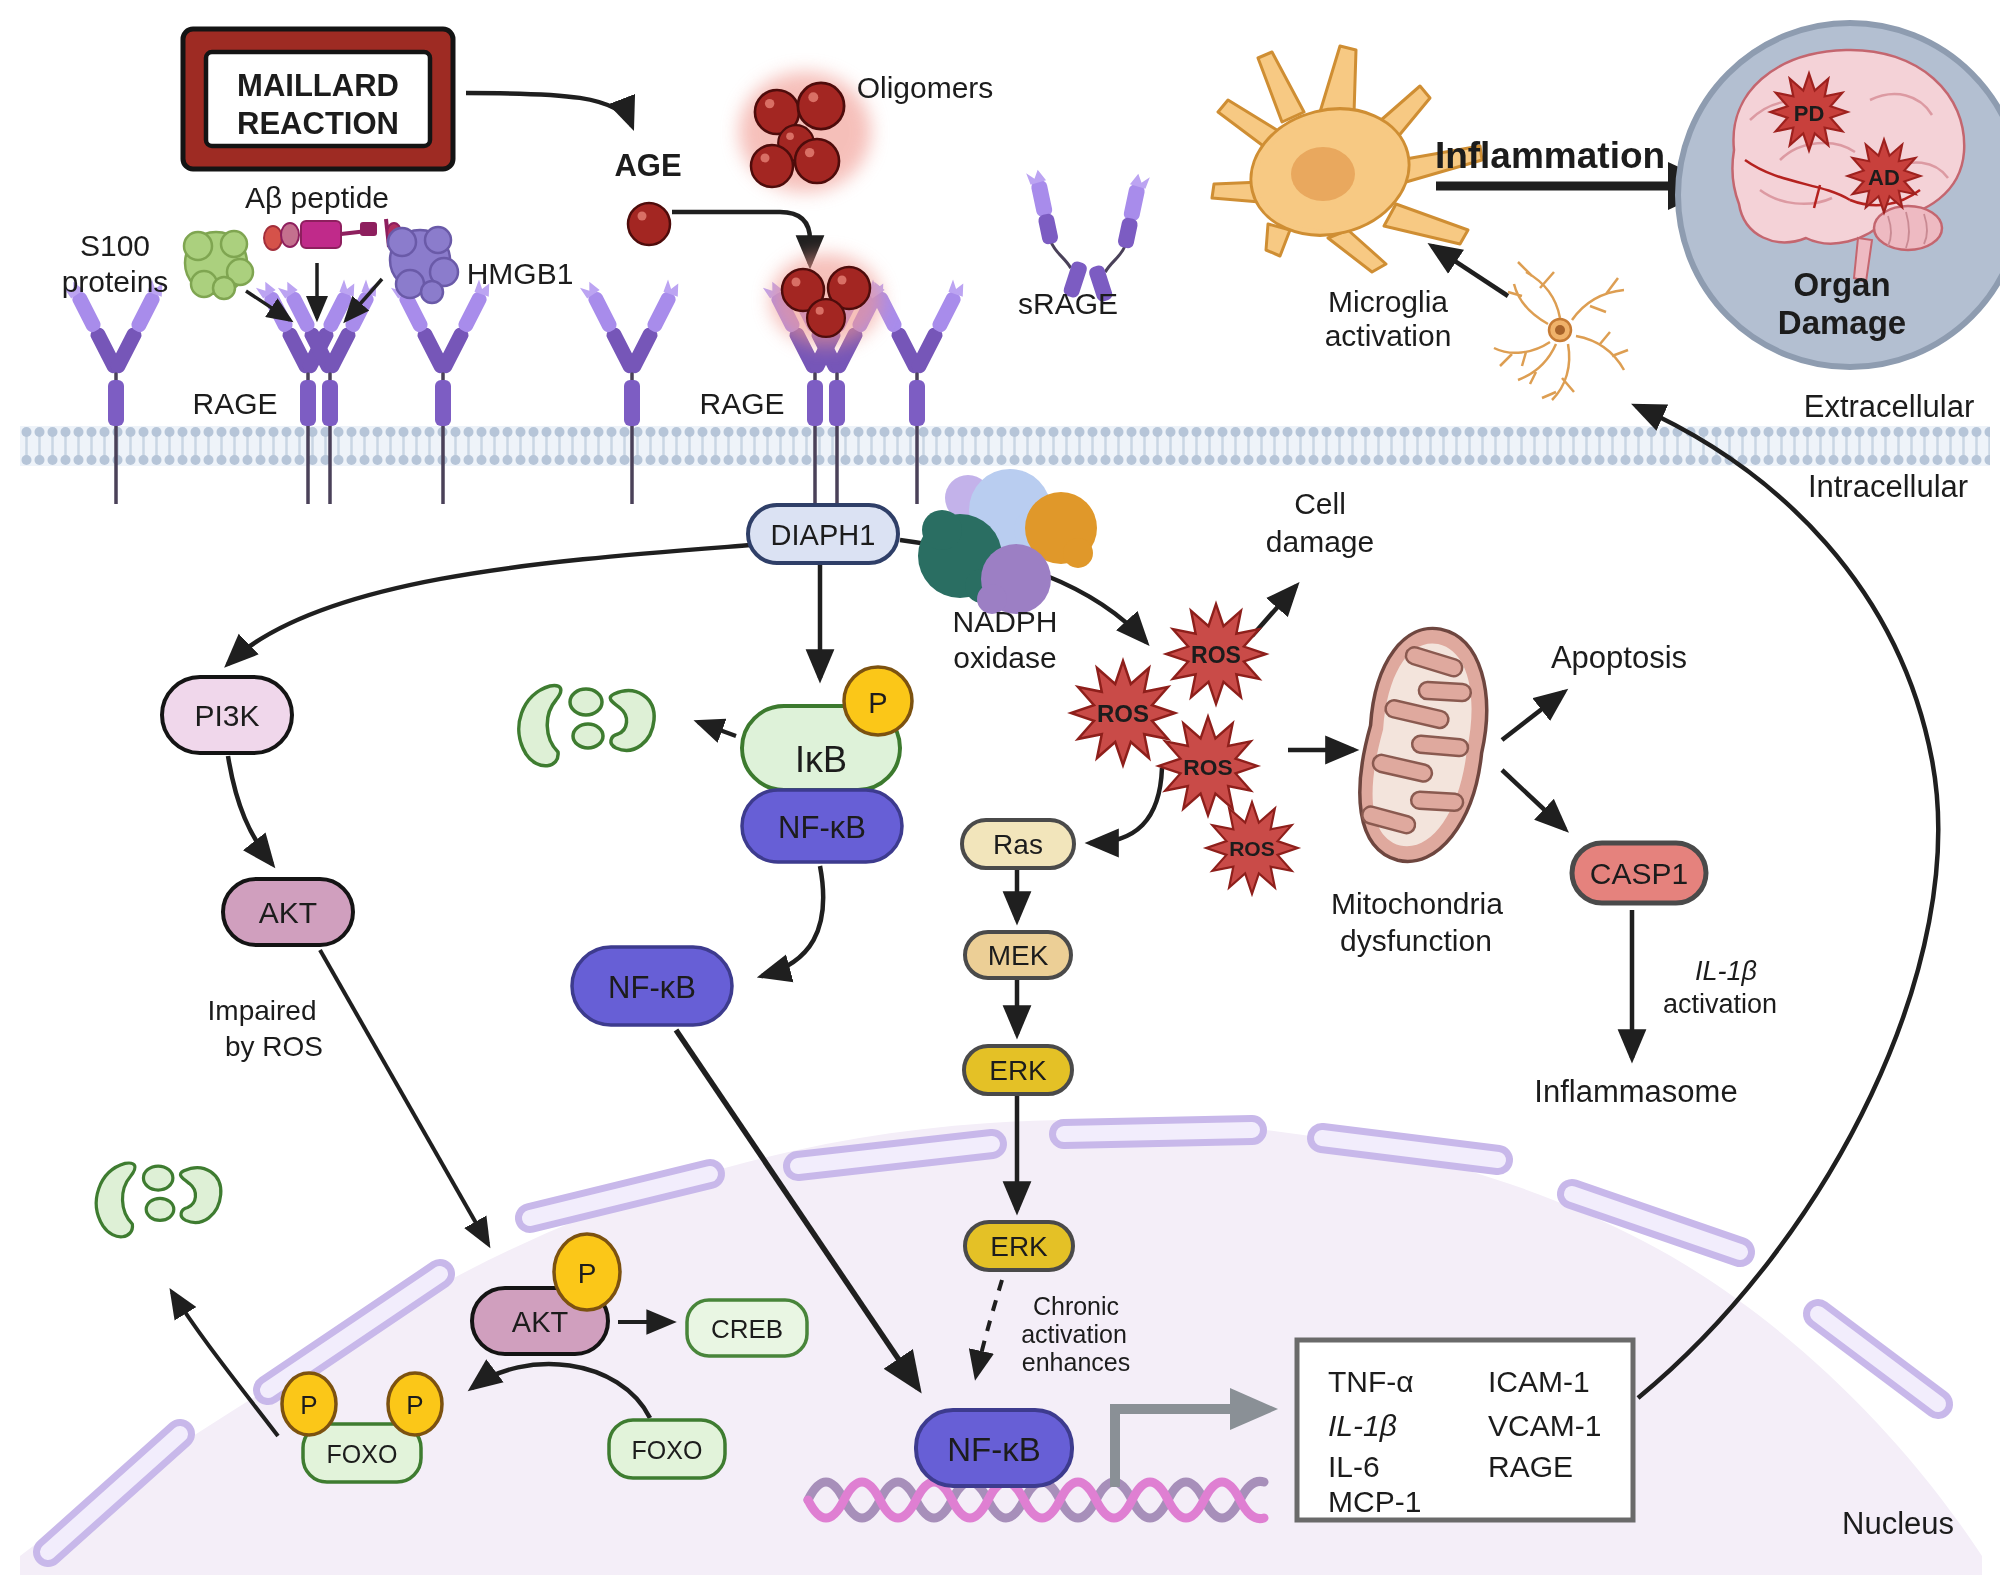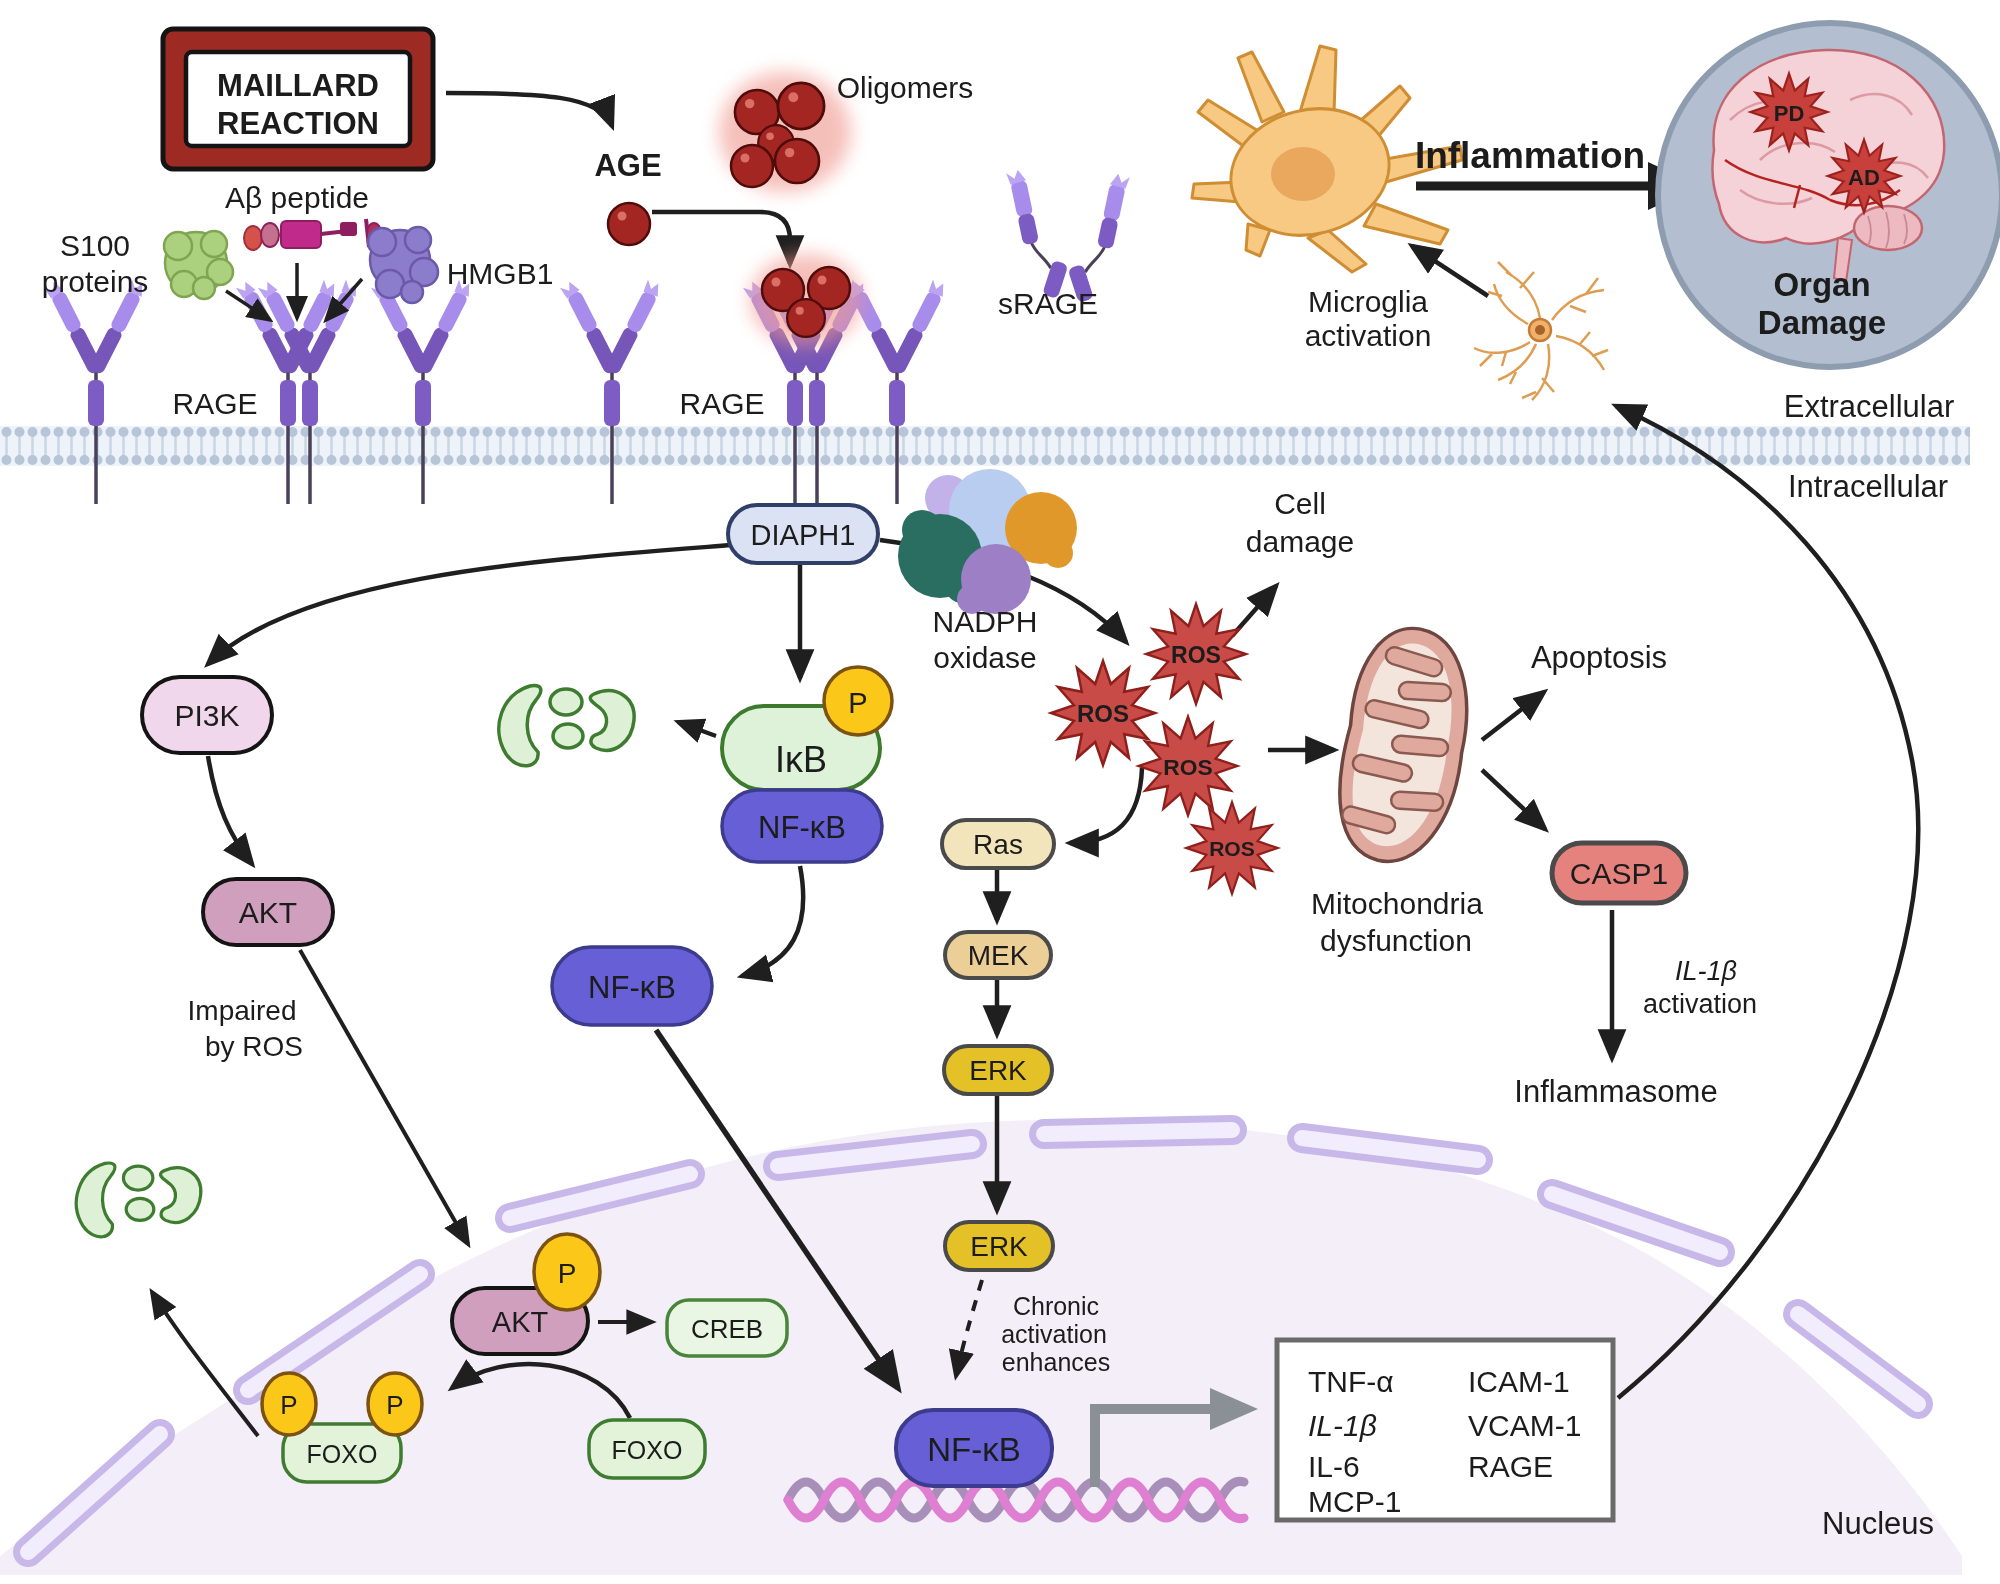--- a/index.html
+++ b/index.html
@@ -1,16 +1,16 @@
 <!DOCTYPE html>
 <html><head>
 <meta charset="utf-8">
 <style>
   html,body{margin:0;padding:0;background:#ffffff;}
-  .stage{width:1956px;height:1584px;position:relative;font-family:"Liberation Sans",sans-serif;}
+  .stage{width:1956px;height:1584px;position:relative;font-family:"Liberation Sans",sans-serif;padding-left:20px;}
   svg text{font-family:"Liberation Sans",sans-serif;fill:#1c1c1c;}
   .b{font-weight:bold;}
 </style>
 </head>
 <body>
 
 <div class="stage">
 <svg viewBox="0 0 2000 1584" width="2000" height="1584">
   <defs>
     <marker id="mB" viewBox="0 0 10 8" refX="8" refY="4" markerWidth="8" markerHeight="6.5" orient="auto-start-reverse">

